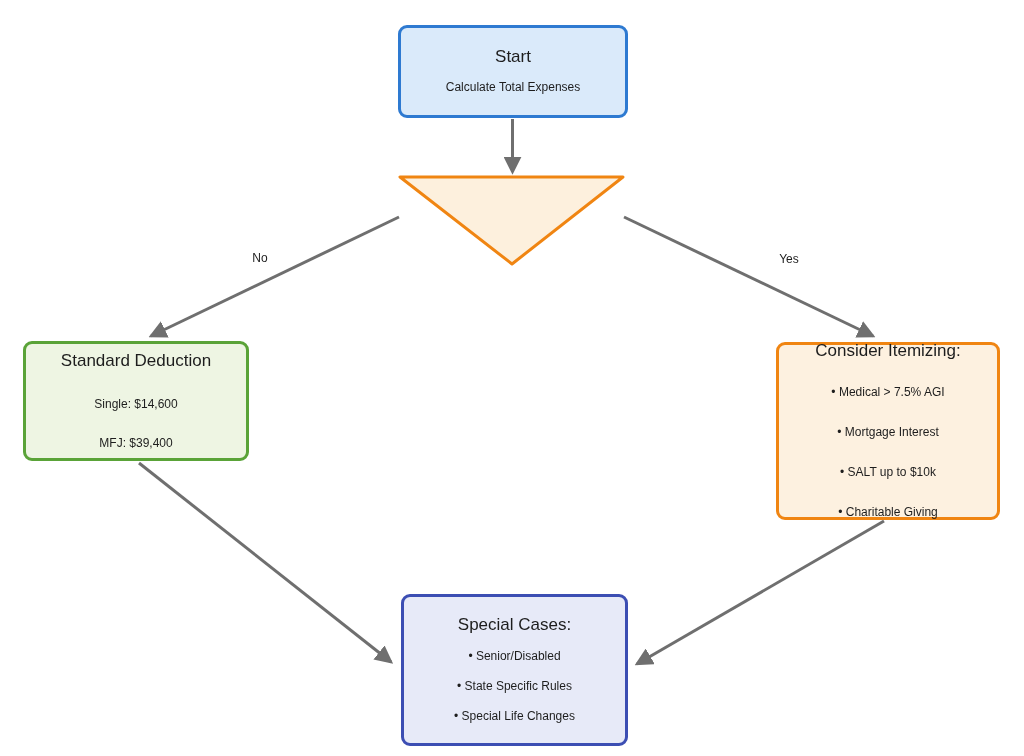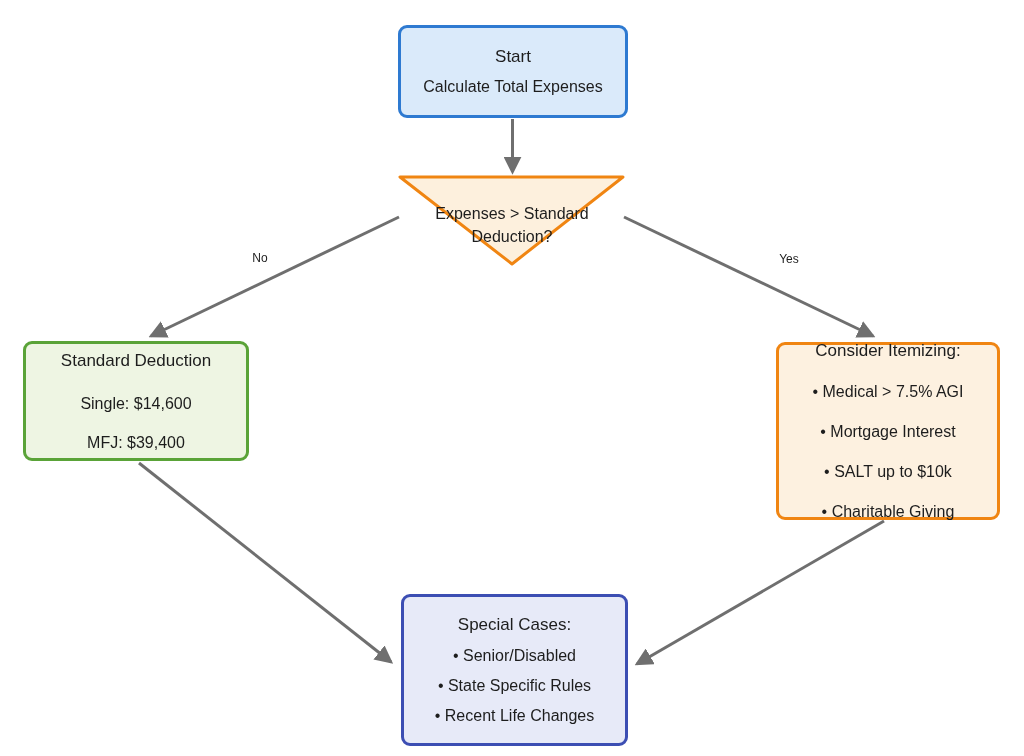--- a/index.html
+++ b/index.html
@@ -10,21 +10,21 @@
   svg.edges { position:absolute; left:0; top:0; width:1024px; height:756px; }
   svg.edges line { stroke:#6f6f6f; stroke-width:3; }
   .decision-shape { fill:#fdf0dd; stroke:#f08512; stroke-width:3; stroke-linejoin:round; }
 
   .node {
     position:absolute; box-sizing:border-box; border:3px solid; border-radius:9px;
     display:flex; flex-direction:column; align-items:center; justify-content:center;
     text-align:center;
   }
   .node .title { font-size:17px; line-height:22px; }
-  .node .line  { font-size:16px; line-height:20px; }
+  .node .line  { font-size:12px; line-height:20px; }
 
   .node-start   { left:398px; top:25px;  width:230px; height:93px;  background:#daeafa; border-color:#2e7ad1; gap:9px; }
   .node-standard{ left:23px;  top:341px; width:226px; height:120px; background:#eef5e3; border-color:#5aa338; gap:19px; }
   .node-standard .title { margin-bottom:3px; }
   .node-itemize { left:776px; top:342px; width:224px; height:178px; background:#fdf1e0; border-color:#f08512; gap:20px; }
   .node-special { left:401px; top:594px; width:227px; height:152px; background:#e7eaf8; border-color:#3c4eb3; gap:10px;justify-content:center; }
 
   .decision-text {
     position:absolute; left:397px; top:202px; width:230px; text-align:center;
     font-size:16px; line-height:23px;
@@ -52,21 +52,20 @@
     <line x1="139" y1="463" x2="391" y2="662" marker-end="url(#arrowhead)"></line>
     <line x1="884" y1="521" x2="637" y2="664" marker-end="url(#arrowhead)"></line>
     <polygon class="decision-shape" points="400,177 623,177 512,264"></polygon>
   </svg>
 
   <div class="node node-start">
     <div class="title">Start</div>
     <div class="line">Calculate Total Expenses</div>
   </div>
 
-  <div class="decision-text">Expenses &gt; Standard Deduction?</div>
 
   <div class="edge-label edge-label-no">No</div>
   <div class="edge-label edge-label-yes">Yes</div>
 
   <div class="node node-standard">
     <div class="title">Standard Deduction</div>
     <div class="line">Single: $14,600</div>
     <div class="line">MFJ: $39,400</div>
   </div>
 
@@ -75,16 +74,16 @@
     <div class="line">• Medical &gt; 7.5% AGI</div>
     <div class="line">• Mortgage Interest</div>
     <div class="line">• SALT up to $10k</div>
     <div class="line">• Charitable Giving</div>
   </div>
 
   <div class="node node-special">
     <div class="title">Special Cases:</div>
     <div class="line">• Senior/Disabled</div>
     <div class="line">• State Specific Rules</div>
-    <div class="line">• Recent Life Changes</div>
+    <div class="line">• Special Life Changes</div>
   </div>
 
 </div>
 
 </body></html>

